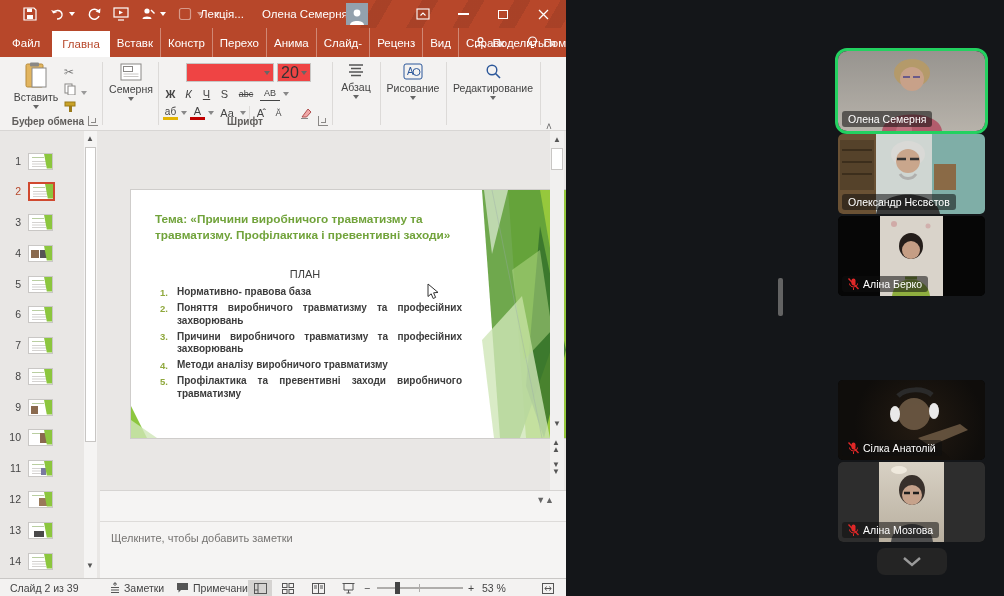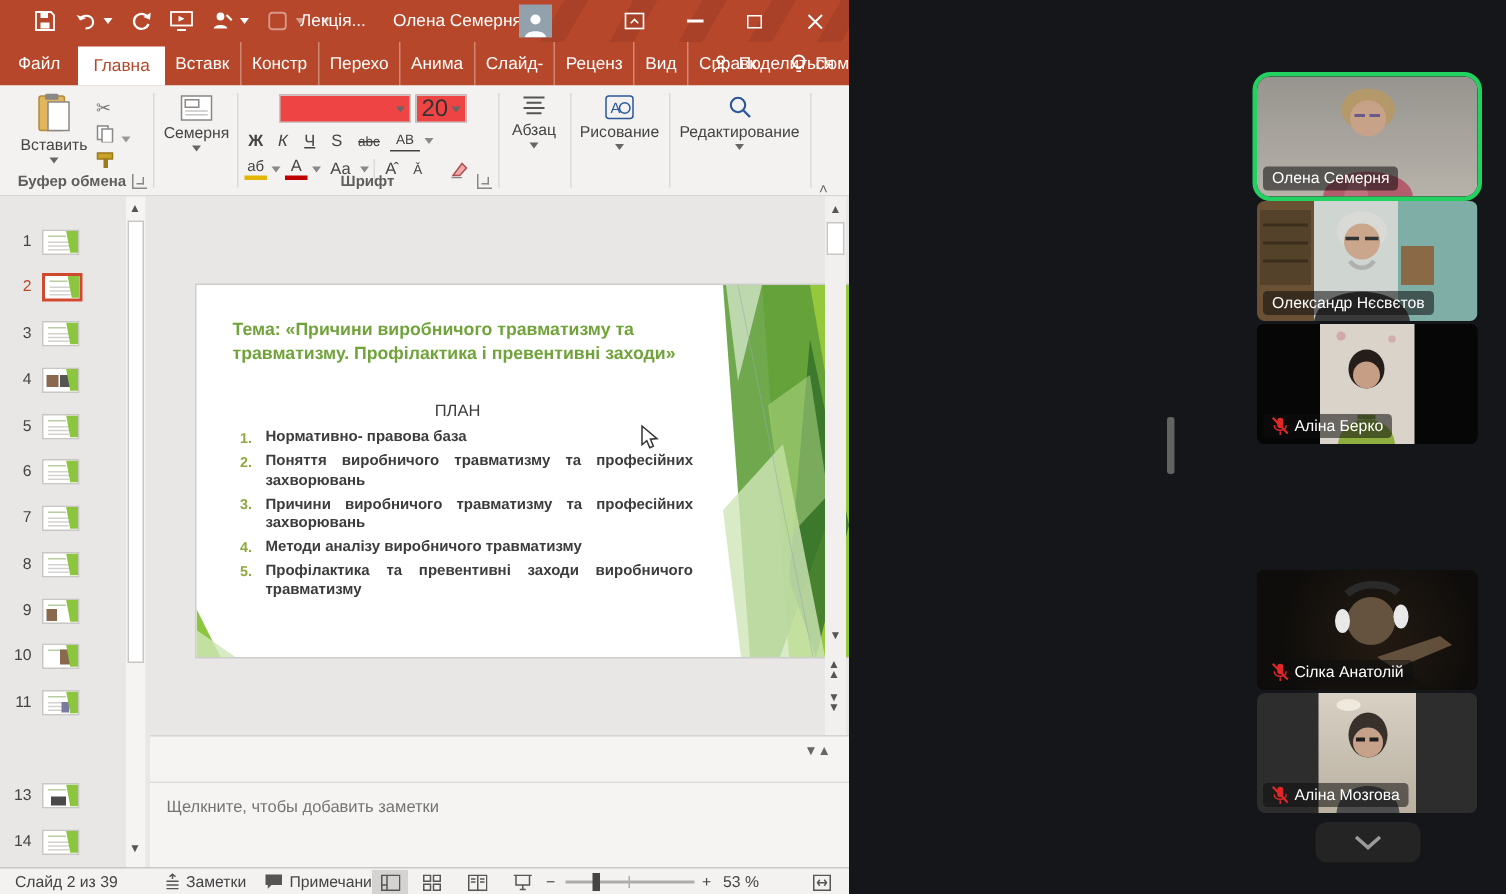--- a/index.html
+++ b/index.html
@@ -392,20 +392,27 @@
           </div>
         </div>
       <div class="titem" style="top:322px">
           <span class="tnum">11</span>
           <div class="mini">
             <div class="tl"></div>
             <div class="tl2"></div>
             <div class="ph" style="left:12px;top:7px;width:5px;height:7px;background:#7a7aa0"></div>
           </div>
         </div>
+      <div class="titem" style="top:353px">
+          <span class="tnum">12</span>
+          <div class="mini">
+            <div class="tl"></div>
+            <div class="ph" style="left:10px;top:6px;width:8px;height:8px;background:#9a7a5a"></div>
+          </div>
+        </div>
       <div class="titem" style="top:384px">
           <span class="tnum">13</span>
           <div class="mini">
             <div class="tl"></div>
             <div class="ph" style="left:5px;top:8px;width:10px;height:6px;background:#4a4a4a"></div>
           </div>
         </div>
       <div class="titem" style="top:415px">
           <span class="tnum">14</span>
           <div class="mini">

